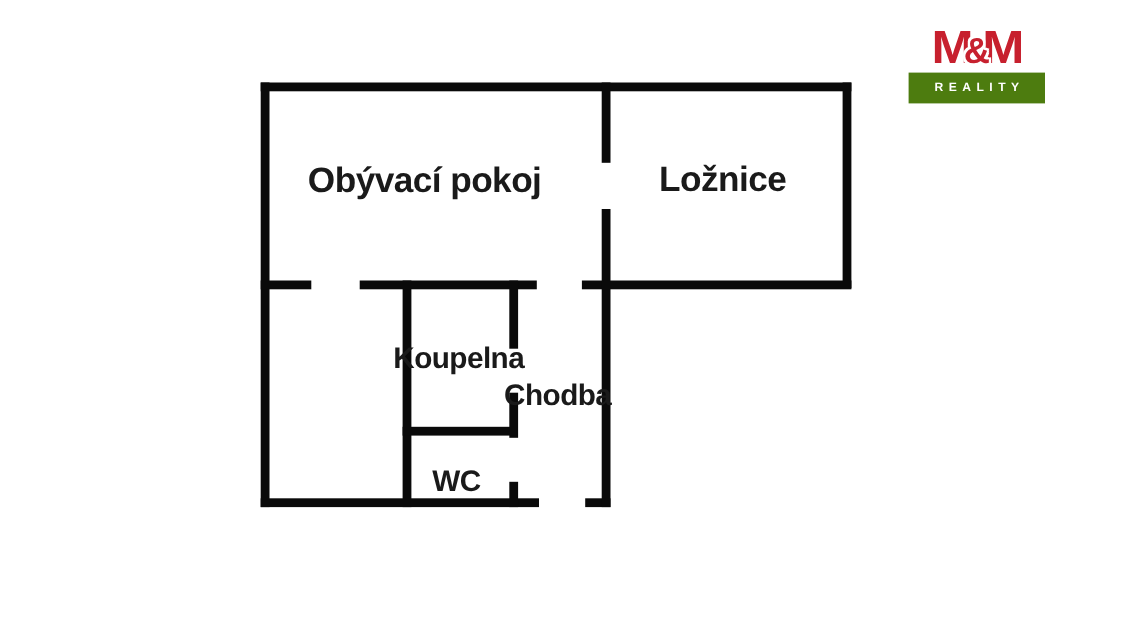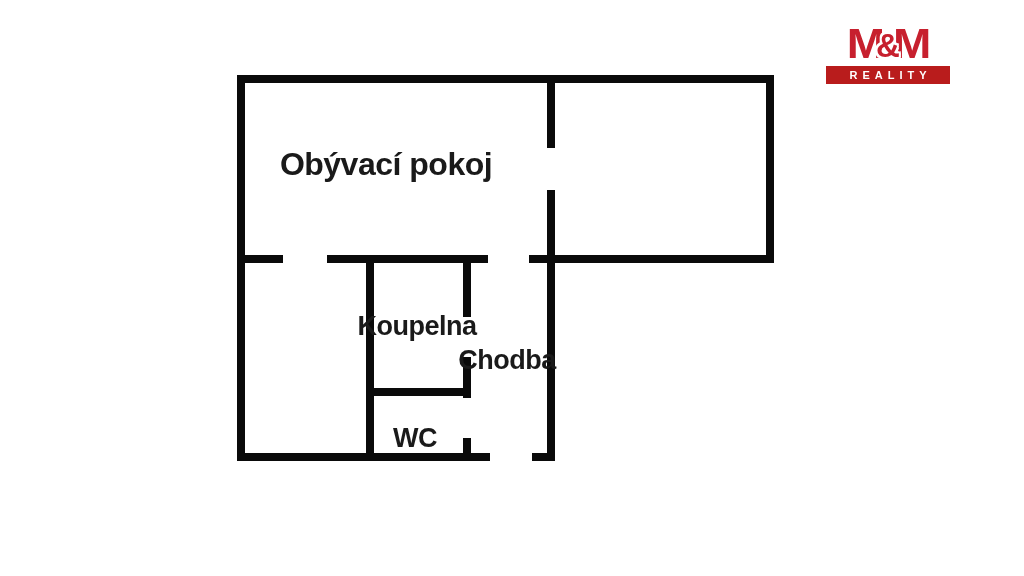--- a/index.html
+++ b/index.html
@@ -58,22 +58,22 @@
     position: relative;
     z-index: 2;
     top: 2px;
     text-shadow:
       -2px -2px 0 #fff, 2px -2px 0 #fff,
       -2px  2px 0 #fff, 2px  2px 0 #fff,
        0   -2px 0 #fff, 0    2px 0 #fff,
       -2px  0   0 #fff, 2px  0   0 #fff;
   }
   .logo-bar {
-    height: 18px;
-    background: #b91c1c;
+    height: 28px;
+    background: #4d7c0f;
     color: #ffffff;
     font-size: 11px;
     font-weight: bold;
     letter-spacing: 5px;
     padding-left: 5px;
     display: flex;
     align-items: center;
     justify-content: center;
   }
 </style>
@@ -97,20 +97,21 @@
 
   <div class="wall" style="left:366px;top:255px;width:8px;height:206px"></div>
 
   <div class="wall" style="left:463px;top:255px;width:8px;height:62px"></div>
   <div class="wall" style="left:463px;top:357px;width:8px;height:41px"></div>
   <div class="wall" style="left:463px;top:438px;width:8px;height:23px"></div>
 
   <div class="wall" style="left:366px;top:388px;width:101px;height:8px"></div>
 
   <div class="room-label big" style="left:386px;top:164px">Obývací pokoj</div>
+  <div class="room-label big" style="left:657px;top:163px">Ložnice</div>
   <div class="room-label small" style="left:417px;top:326px">Koupelna</div>
   <div class="room-label small" style="left:507px;top:360px">Chodba</div>
   <div class="room-label small" style="left:415px;top:438px">WC</div>
 
   <div class="logo">
     <div class="logo-top">
       <span class="logo-m">M</span>
       <span class="logo-amp">&amp;</span>
       <span class="logo-m">M</span>
     </div>

